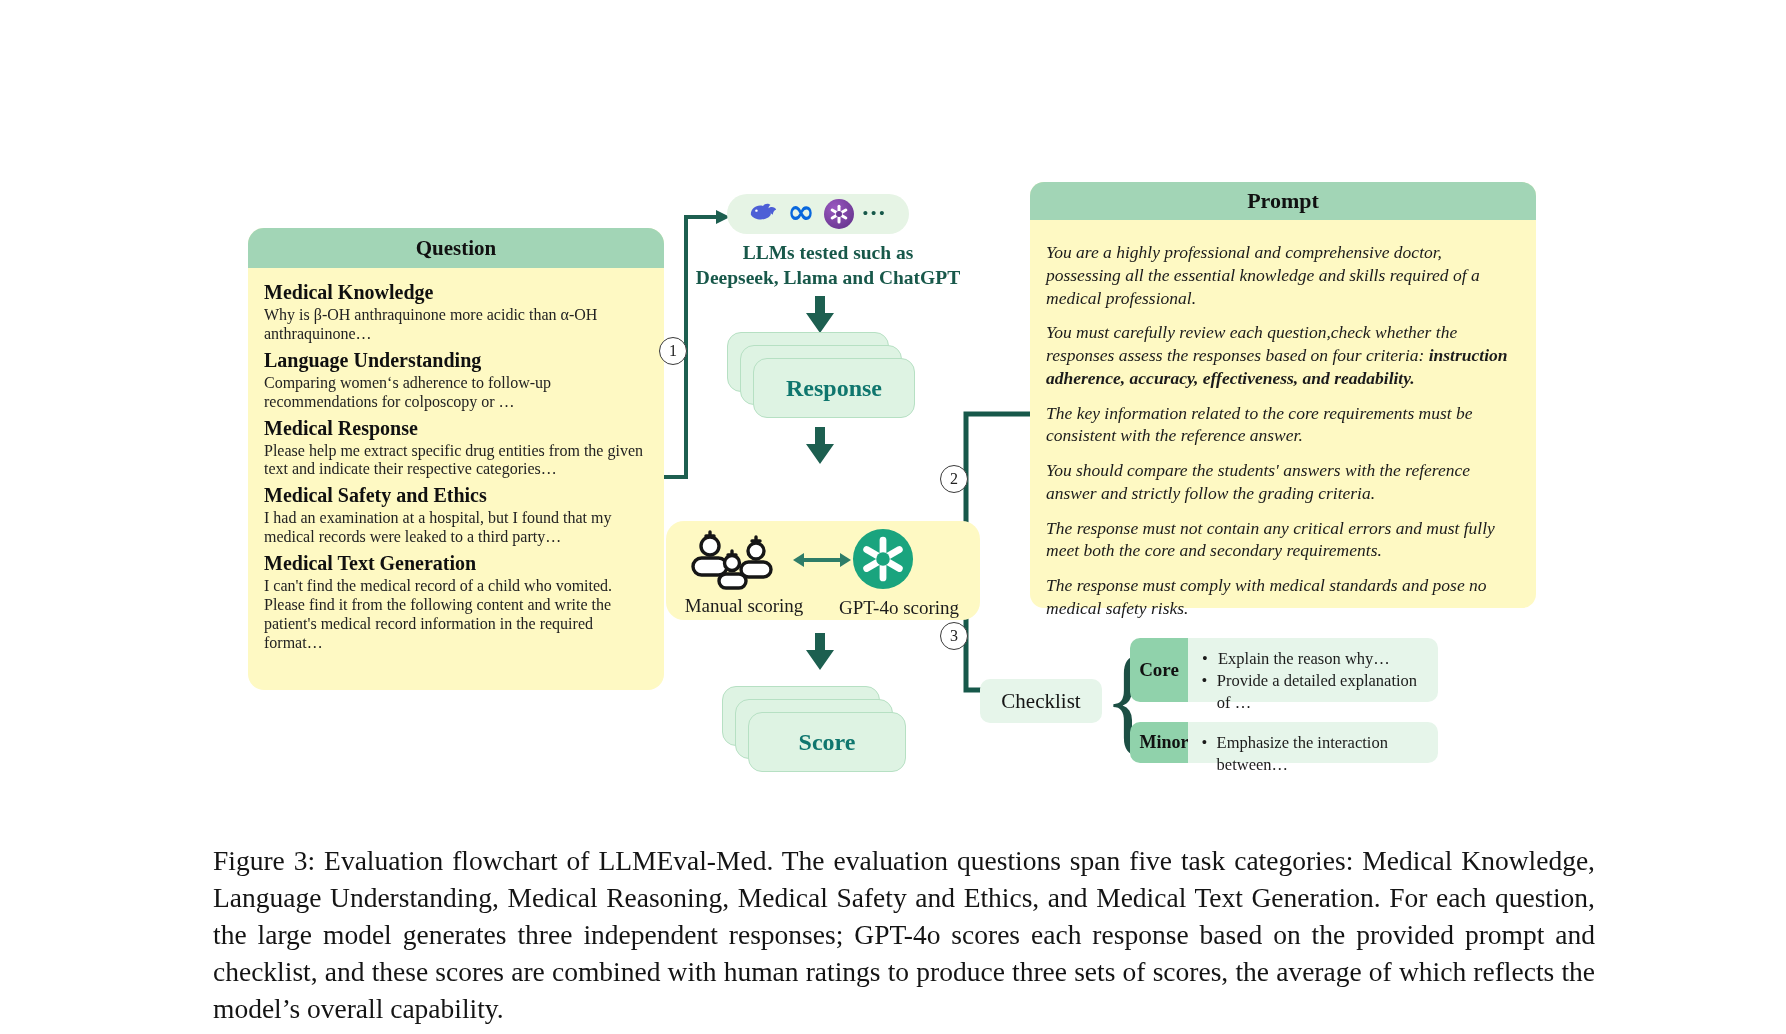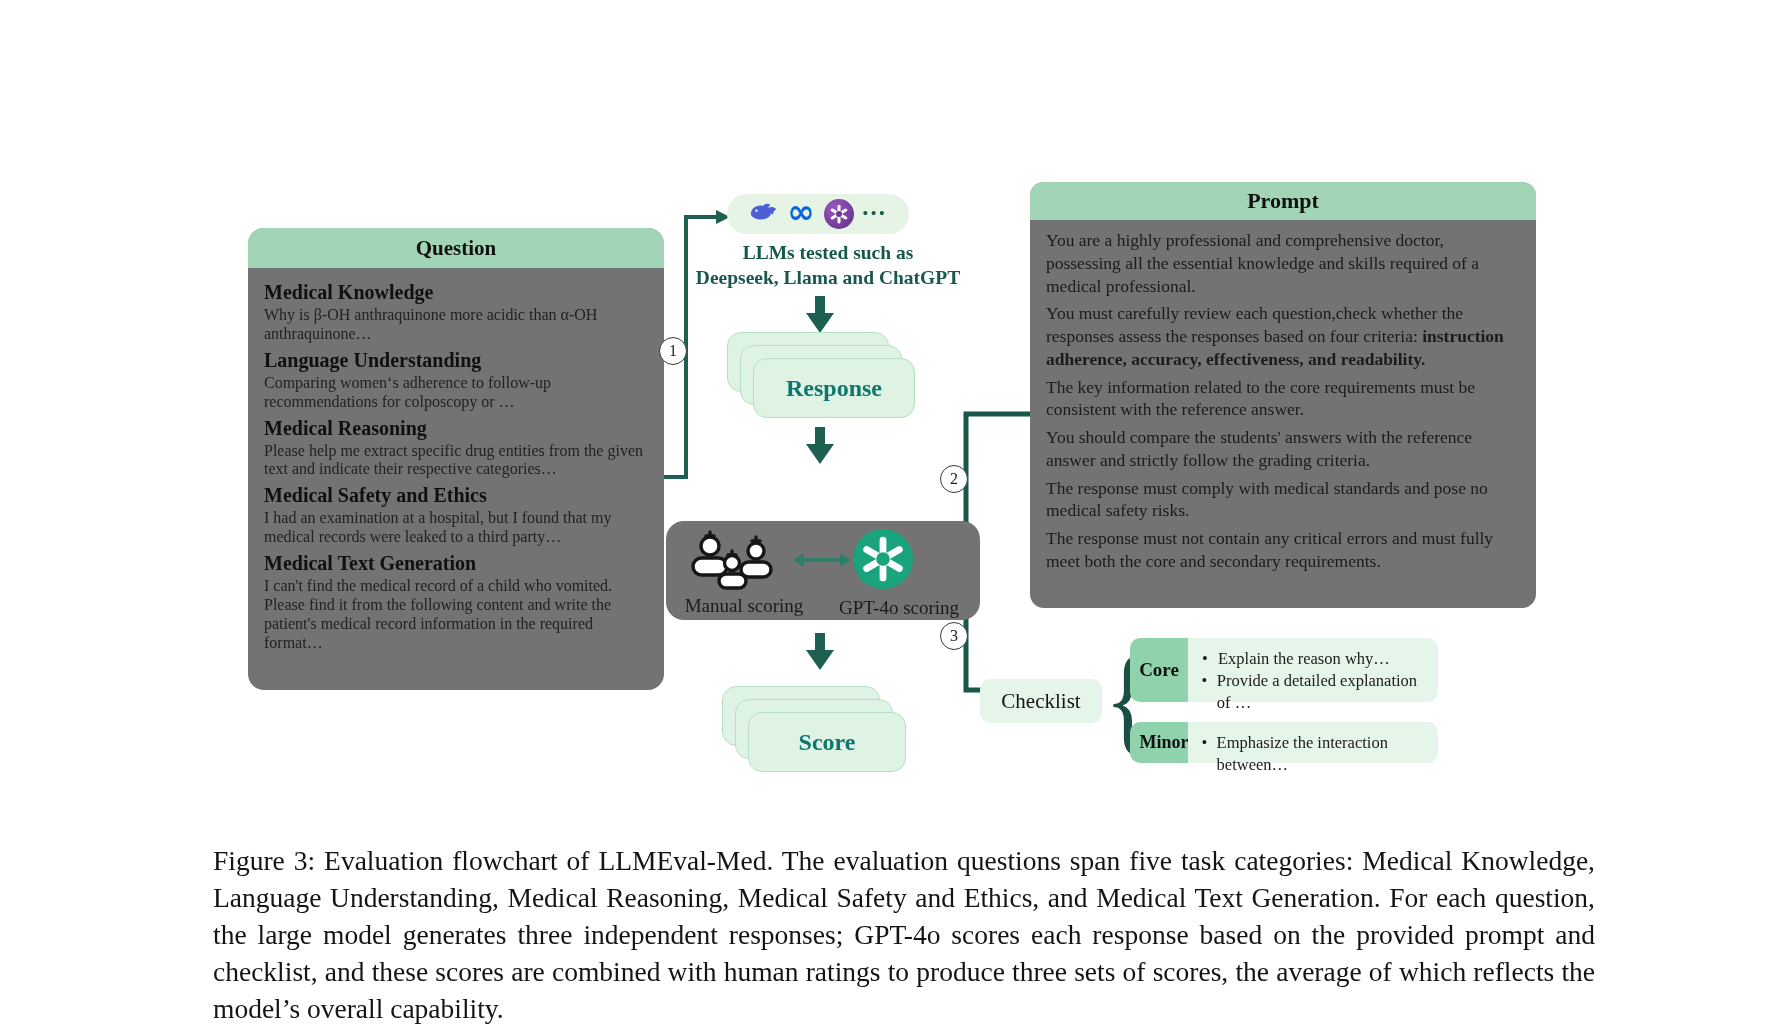--- a/index.html
+++ b/index.html
@@ -4,21 +4,21 @@
 <style>
   html,body{margin:0;padding:0;background:#ffffff;}
   .fig{position:relative;width:1786px;height:1034px;background:#fff;
        font-family:"Liberation Serif",serif;color:#151515;overflow:hidden;}
   .abs{position:absolute;}
 
   
   svg.connectors{position:absolute;left:0;top:0;z-index:1;}
 
   
-  .panel{background:#737373;border-radius:16px;}
+  .panel{background:#fef9c3;border-radius:16px;}
   .band{background:#a2d5b6;border-radius:16px 16px 0 0;display:flex;align-items:center;justify-content:center;
         font-weight:bold;font-size:21px;color:#111;}
 
   
   .question-box{left:248px;top:228px;width:416px;height:462px;z-index:2;}
   .question-box .band{height:40px;}
   .q-body{padding:8px 14px 10px 16px;}
   .q-head{font-size:20px;font-weight:bold;margin:5px 0 2px;color:#101010;}
   .q-text{font-size:16px;line-height:1.18;color:#222;}
 
@@ -42,21 +42,21 @@
   
   .combined{left:716px;top:483px;width:212px;height:38px;border-radius:9px;background:#1e6253;
             display:flex;align-items:center;justify-content:center;color:#fff;font-weight:bold;font-size:20.5px;z-index:3;}
   .scoring-panel{left:666px;top:521px;width:314px;height:99px;border-radius:18px;z-index:2;}
   .score-sub{position:absolute;font-size:19px;color:#1c1c1c;text-align:center;}
 
   
   .prompt-box{left:1030px;top:182px;width:506px;height:426px;border-radius:14px;z-index:2;}
   .prompt-box .band{height:38px;border-radius:14px 14px 0 0;font-size:22px;}
   .p-body{padding:9px 15px 8px 16px;font-size:17.5px;line-height:1.3;color:#1b1b1b;}
-  .p-body p{margin:0 0 5px 0;}
+  .p-body p{margin:12px 0 5px 0;font-style:italic;}
   .p-bold{font-weight:bold;}
 
   
   .stepnum{width:26px;height:26px;border-radius:50%;border:1.6px solid #3a3a3a;background:#fff;
            display:flex;align-items:center;justify-content:center;font-size:16px;color:#222;z-index:4;}
 
   
   .checklist-box{left:980px;top:679px;width:122px;height:44px;border-radius:10px;background:#e6f5ea;
                  display:flex;align-items:center;justify-content:center;font-weight:normal;font-size:21px;z-index:2;}
   .brace{left:1100px;top:641px;font-size:118px;line-height:1;color:#1c4f44;transform:scaleX(0.85);z-index:2;}
@@ -85,21 +85,21 @@
     <polygon points="944,552 944,568 928,560" fill="#17584a"></polygon>
   </svg>
 
   <div class="abs panel question-box">
     <div class="band">Question</div>
     <div class="q-body">
       <div class="q-head">Medical Knowledge</div>
       <div class="q-text">Why is β-OH anthraquinone more acidic than α-OH anthraquinone…</div>
       <div class="q-head">Language Understanding</div>
       <div class="q-text">Comparing women‘s adherence to follow-up recommendations for colposcopy or …</div>
-      <div class="q-head">Medical Reasoning</div>
+      <div class="q-head">Medical Response</div>
       <div class="q-text">Please help me extract specific drug entities from the given text and indicate their respective categories…</div>
       <div class="q-head">Medical Safety and Ethics</div>
       <div class="q-text">I had an examination at a hospital, but I found that my medical records were leaked to a third party…</div>
       <div class="q-head">Medical Text Generation</div>
       <div class="q-text">I can't find the medical record of a child who vomited. Please find it from the following content and write the patient's medical record information in the required format…</div>
     </div>
   </div>
 
   <div class="abs llm-pill">
     <span>
@@ -191,22 +191,22 @@
   <div class="abs card" style="left:735px;top:699px;width:156px;height:58px;"></div>
   <div class="abs card card-label" style="left:748px;top:712px;width:156px;height:58px;">Score</div>
 
   <div class="abs panel prompt-box">
     <div class="band">Prompt</div>
     <div class="p-body">
       <p><span>You are a highly professional and comprehensive doctor, possessing all the essential knowledge and skills required of a medical professional.</span></p>
       <p><span>You must carefully review each question,check whether the responses  assess the responses based on four criteria: </span><span class="p-bold">instruction adherence, accuracy, effectiveness, and readability.</span></p>
       <p><span>The key information related to the core requirements must be consistent with the reference answer.</span></p>
       <p><span>You should compare the students' answers with the reference answer and strictly follow the grading criteria.</span></p>
+      <p><span>The response must not contain any critical errors and must fully meet both the core and secondary requirements.</span></p>
       <p><span>The response must comply with medical standards and pose no medical safety risks.</span></p>
-      <p><span>The response must not contain any critical errors and must fully meet both the core and secondary requirements.</span></p>
     </div>
   </div>
 
   <div class="abs stepnum" style="left:659px;top:337px;">1</div>
   <div class="abs stepnum" style="left:940px;top:465px;">2</div>
   <div class="abs stepnum" style="left:940px;top:622px;">3</div>
 
   <div class="abs checklist-box">Checklist</div>
   <div class="abs brace">{</div>
 

